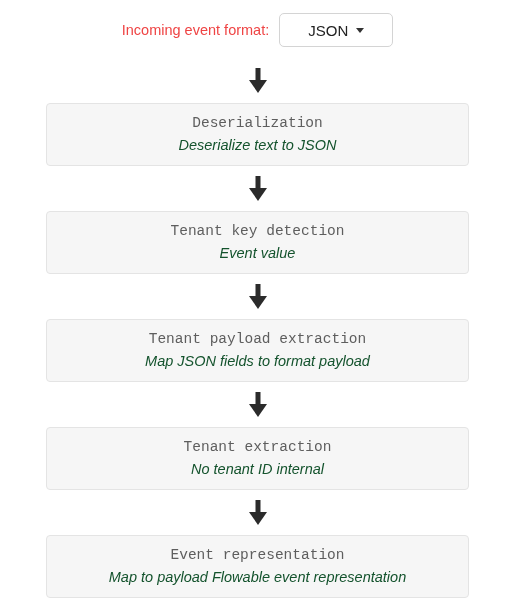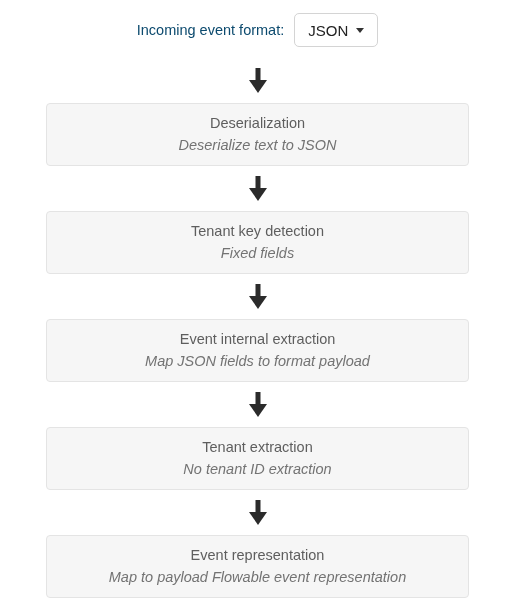--- a/index.html
+++ b/index.html
@@ -26,32 +26,32 @@
     display: flex;
     align-items: center;
     justify-content: center;
     gap: 10px;
     height: 58px;
     padding-top: 2px;
     box-sizing: border-box;
   }
   .header-label {
     font-size: 14.5px;
-    color: #0c4a6e;
+    color: #ef4444;
     white-space: nowrap;
     line-height: 1;
   }
   .format-dropdown {
     display: inline-flex;
     align-items: center;
     justify-content: center;
     gap: 8px;
     min-width: 80px;
     height: 34px;
-    padding: 0 13px;
+    padding: 0 28px;
     background: #ffffff;
     border: 1px solid #d4d4d4;
     border-radius: 5px;
     box-sizing: border-box;
     cursor: pointer;
     user-select: none;
   }
   .format-dropdown-value {
     font-size: 15px;
     color: #222222;
@@ -115,25 +115,26 @@
     flex-direction: column;
     align-items: center;
     justify-content: center;
     padding: 9px 14px;
     text-align: center;
   }
   .step-title {
     font-size: 14.5px;
     color: #5e5e5e;
     line-height: 1.45;
+    font-family: Liberation Mono, monospace;
   }
   .step-subtitle {
     font-size: 14.5px;
     font-style: italic;
-    color: #737373;
+    color: #14532d;
     line-height: 1.45;
   }
 </style>
 </head>
 <body>
 
 <div class="page">
 
   <div class="header-row">
     <span class="header-label">Incoming event format:</span>
@@ -159,45 +160,45 @@
 
     <div class="arrow-wrap">
       <span class="arrow-down-icon">
         <span class="shaft"></span>
           <span class="head"></span>
       </span>
     </div>
 
     <div class="step-box">
       <span class="step-title">Tenant key detection</span>
-      <span class="step-subtitle">Fixed fields</span>
-    </div>
-
-    <div class="arrow-wrap">
-      <span class="arrow-down-icon">
-        <span class="shaft"></span>
-          <span class="head"></span>
-      </span>
-    </div>
-
-    <div class="step-box">
-      <span class="step-title">Event internal extraction</span>
+      <span class="step-subtitle">Event value</span>
+    </div>
+
+    <div class="arrow-wrap">
+      <span class="arrow-down-icon">
+        <span class="shaft"></span>
+          <span class="head"></span>
+      </span>
+    </div>
+
+    <div class="step-box">
+      <span class="step-title">Tenant payload extraction</span>
       <span class="step-subtitle">Map JSON fields to format payload</span>
     </div>
 
     <div class="arrow-wrap">
       <span class="arrow-down-icon">
         <span class="shaft"></span>
           <span class="head"></span>
       </span>
     </div>
 
     <div class="step-box">
       <span class="step-title">Tenant extraction</span>
-      <span class="step-subtitle">No tenant ID extraction</span>
+      <span class="step-subtitle">No tenant ID internal</span>
     </div>
 
     <div class="arrow-wrap">
       <span class="arrow-down-icon">
         <span class="shaft"></span>
           <span class="head"></span>
       </span>
     </div>
 
     <div class="step-box">

